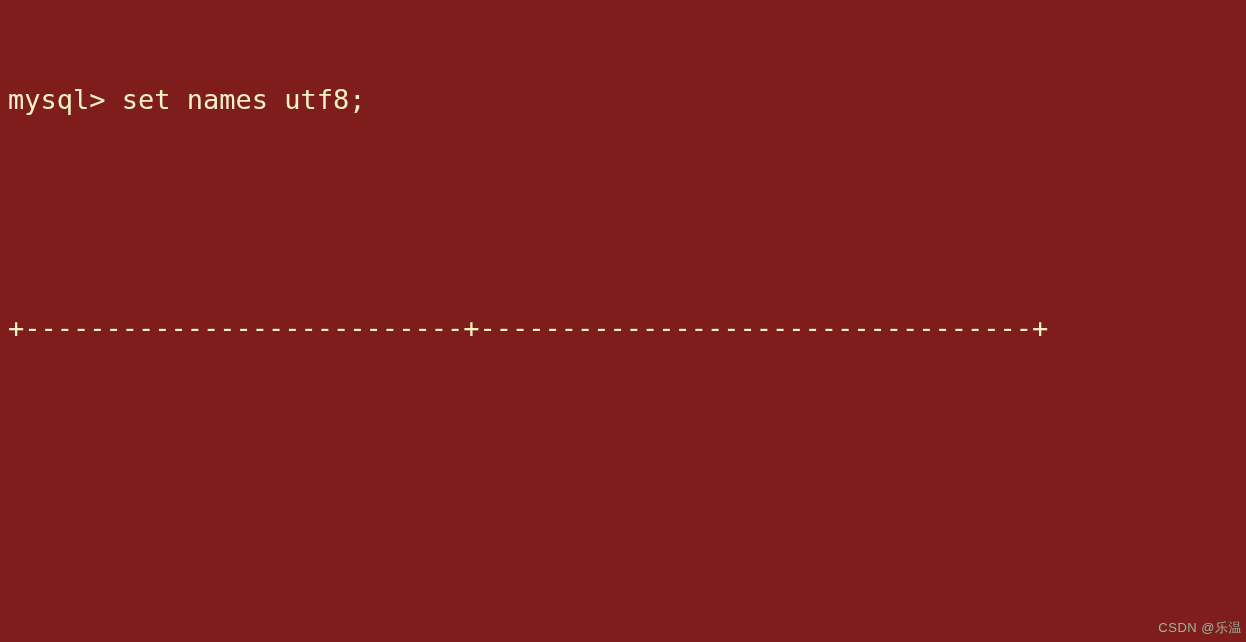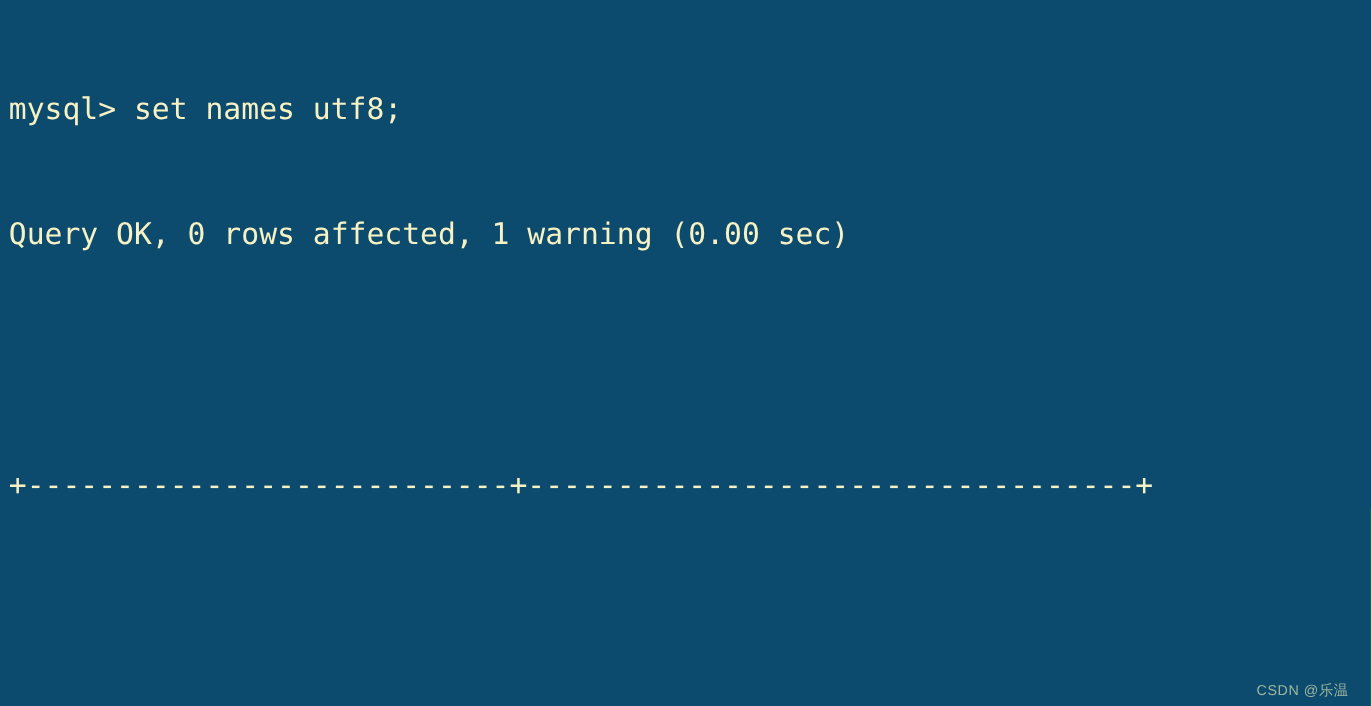--- a/index.html
+++ b/index.html
@@ -4,21 +4,21 @@
 <style>
   html, body {
     margin: 0;
     padding: 0;
     background: #3a7144;
   }
   #terminal {
     position: relative;
     width: 1246px;
     height: 642px;
-    background: #0c4a6e;
+    background: #7f1d1d;
     overflow: hidden;
     font-family: "DejaVu Sans Mono", "Liberation Mono", monospace;
     font-size: 27px;
     line-height: 38px;
     color: #f7f2c4;
     letter-spacing: 0;
   }
   .term-lines {
     position: absolute;
     left: 8px;
@@ -31,38 +31,37 @@
     -webkit-font-smoothing: antialiased;
   }
   .line {
     white-space: pre;
     height: 38px;
     display: block;
     font-family: "DejaVu Sans Mono", "Liberation Mono", monospace;
   }
   .watermark {
     position: absolute;
-    right: 20px;
+    right: 4px;
     bottom: 6px;
     font-family: "Liberation Sans", "DejaVu Sans", sans-serif;
     font-size: 13px;
     line-height: 16px;
     color: #9bb49d;
     letter-spacing: 0.5px;
     white-space: pre;
   }
 </style>
 </head>
 <body>
 
 <div id="terminal">
 
   <div class="term-lines">
     <span class="line">mysql&gt; set names utf8;</span>
-    <span class="line">Query OK, 0 rows affected, 1 warning (0.00 sec)</span>
     <span class="line"></span>
     <span class="line">+---------------------------+----------------------------------+</span>
     
     
     
     
     
     
     
     

